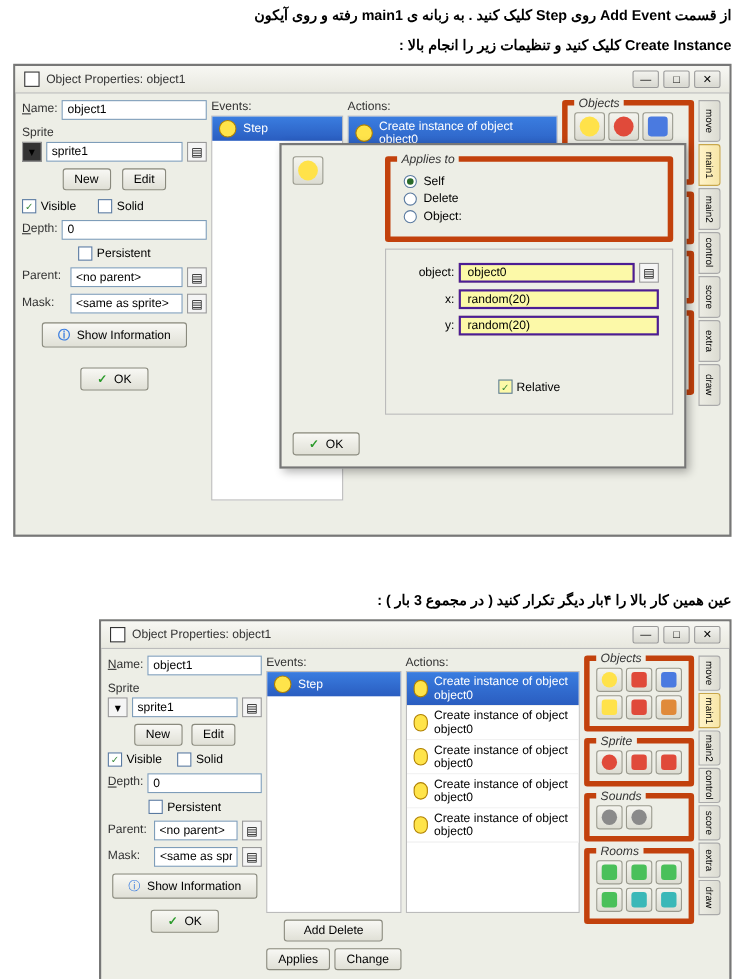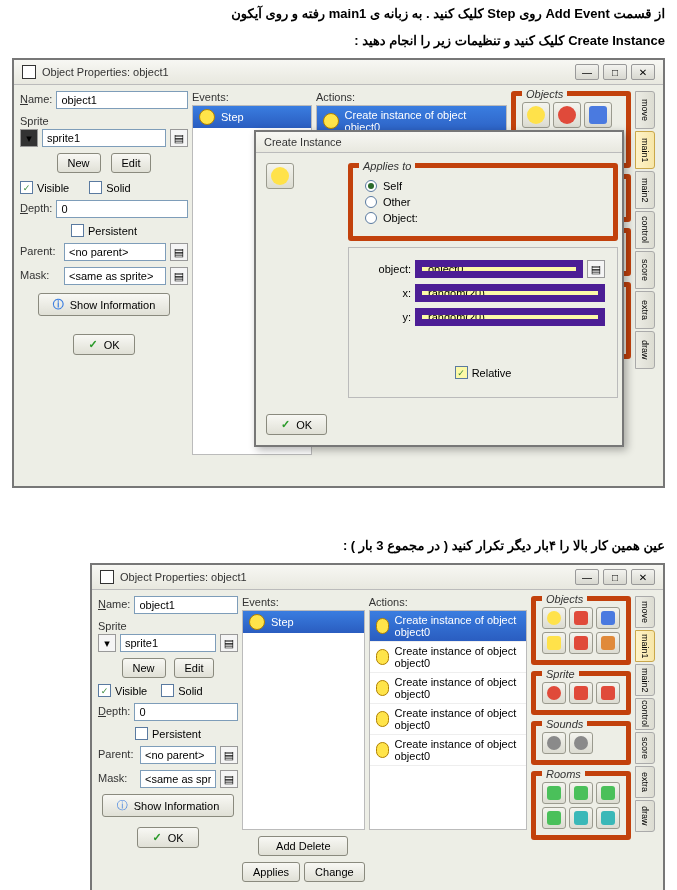--- a/index.html
+++ b/index.html
@@ -36,27 +36,27 @@
 .picon { width: 18px; height: 18px; border-radius: 3px; }
 .vtab { width: 20px; height: 38px; background: linear-gradient(to right,#ecece4,#dcdcd2); border: 1px solid #aaa; border-radius: 0 3px 3px 0; writing-mode: vertical-rl; text-align: center; font-size: 9px; display: flex; align-items: center; justify-content: center; cursor: pointer; }
 .vtab.active { background: linear-gradient(to right,#fff3c8,#f7e6a8); border-color: #c9a74a; }
 .okbtn { padding: 3px 14px; background: linear-gradient(#f8f8f4,#e0e0d6); border: 1px solid #8a8a7e; border-radius: 3px; display: inline-flex; align-items: center; gap: 6px; cursor: pointer; }
 .check { color: #2a9a2a; font-weight: bold; }
 .dialog { position: absolute; background: #edeee6; border: 2px solid #777; box-shadow: 3px 3px 8px rgba(0,0,0,.3); }
 .radios { display: flex; flex-direction: column; gap: 4px; padding: 6px; }
 .radio { display: flex; align-items: center; gap: 6px; }
 .rbtn { width: 12px; height: 12px; border: 1px solid #5a7aa0; border-radius: 50%; background: #fff; display: inline-flex; align-items: center; justify-content: center; }
 .rbtn.on::after { content: ""; width: 6px; height: 6px; background: #2a6a2a; border-radius: 50%; }
-.yellowfield { background: #fcf9a8; border: 7px solid #4c1d95; height: 18px; padding: 0 6px; }
+.yellowfield { background: #fcf9a8; border: 2px solid #4c1d95; height: 18px; padding: 0 6px; }
 </style>
 </head>
 <body>
 
 <div class="instruction">از قسمت Add Event روی Step کلیک کنید . به زبانه ی main1 رفته و روی آیکون</div>
-<div class="instruction">Create Instance کلیک کنید و تنظیمات زیر را انجام دهید :</div>
+<div class="instruction">Create Instance کلیک کنید و تنظیمات زیر را انجام بالا :</div>
 
 <div class="window" style="height:430px;">
   <div class="titlebar">
     <span class="ticon"></span>
     <span class="title">Object Properties: object1</span>
     <div class="winbtns">
       <div class="winbtn">—</div>
       <div class="winbtn">□</div>
       <div class="winbtn">✕</div>
     </div>
@@ -228,40 +228,37 @@
       <div class="vtab active">main1</div>
       <div class="vtab">main2</div>
       <div class="vtab">control</div>
       <div class="vtab">score</div>
       <div class="vtab">extra</div>
       <div class="vtab">draw</div>
     </div>
   </div>
 
   <div class="dialog" style="left:240px;top:70px;width:370px;">
-    <div class="titlebar">
-      <span class="title">Create Instance</span>
-    </div>
     <div style="padding:10px;display:flex;gap:10px;">
       <div style="width:30px;">
           <div class="pbtn">
             <span class="picon" style="background:#ffe24a;border-radius:50%;"></span>
           </div>
         </div>
       <div style="flex:1;margin-left:44px;">
         <div class="fieldset" style="background:#edeee6;">
             <span class="ftitle">Applies to</span>
           <div class="radios">
             <div class="radio">
                 <span class="rbtn on"></span>
                 <span>Self</span>
               </div>
             <div class="radio">
                 <span class="rbtn"></span>
-                <span>Other</span>
+                <span>Delete</span>
               </div>
             <div class="radio">
                 <span class="rbtn"></span>
                 <span>Object:</span>
               </div>
           </div>
         </div>
         <div style="border:1px solid #bbb;padding:12px;background:#edeee6;">
           <div class="row">
               <span style="width:50px;text-align:right;">object:</span>

